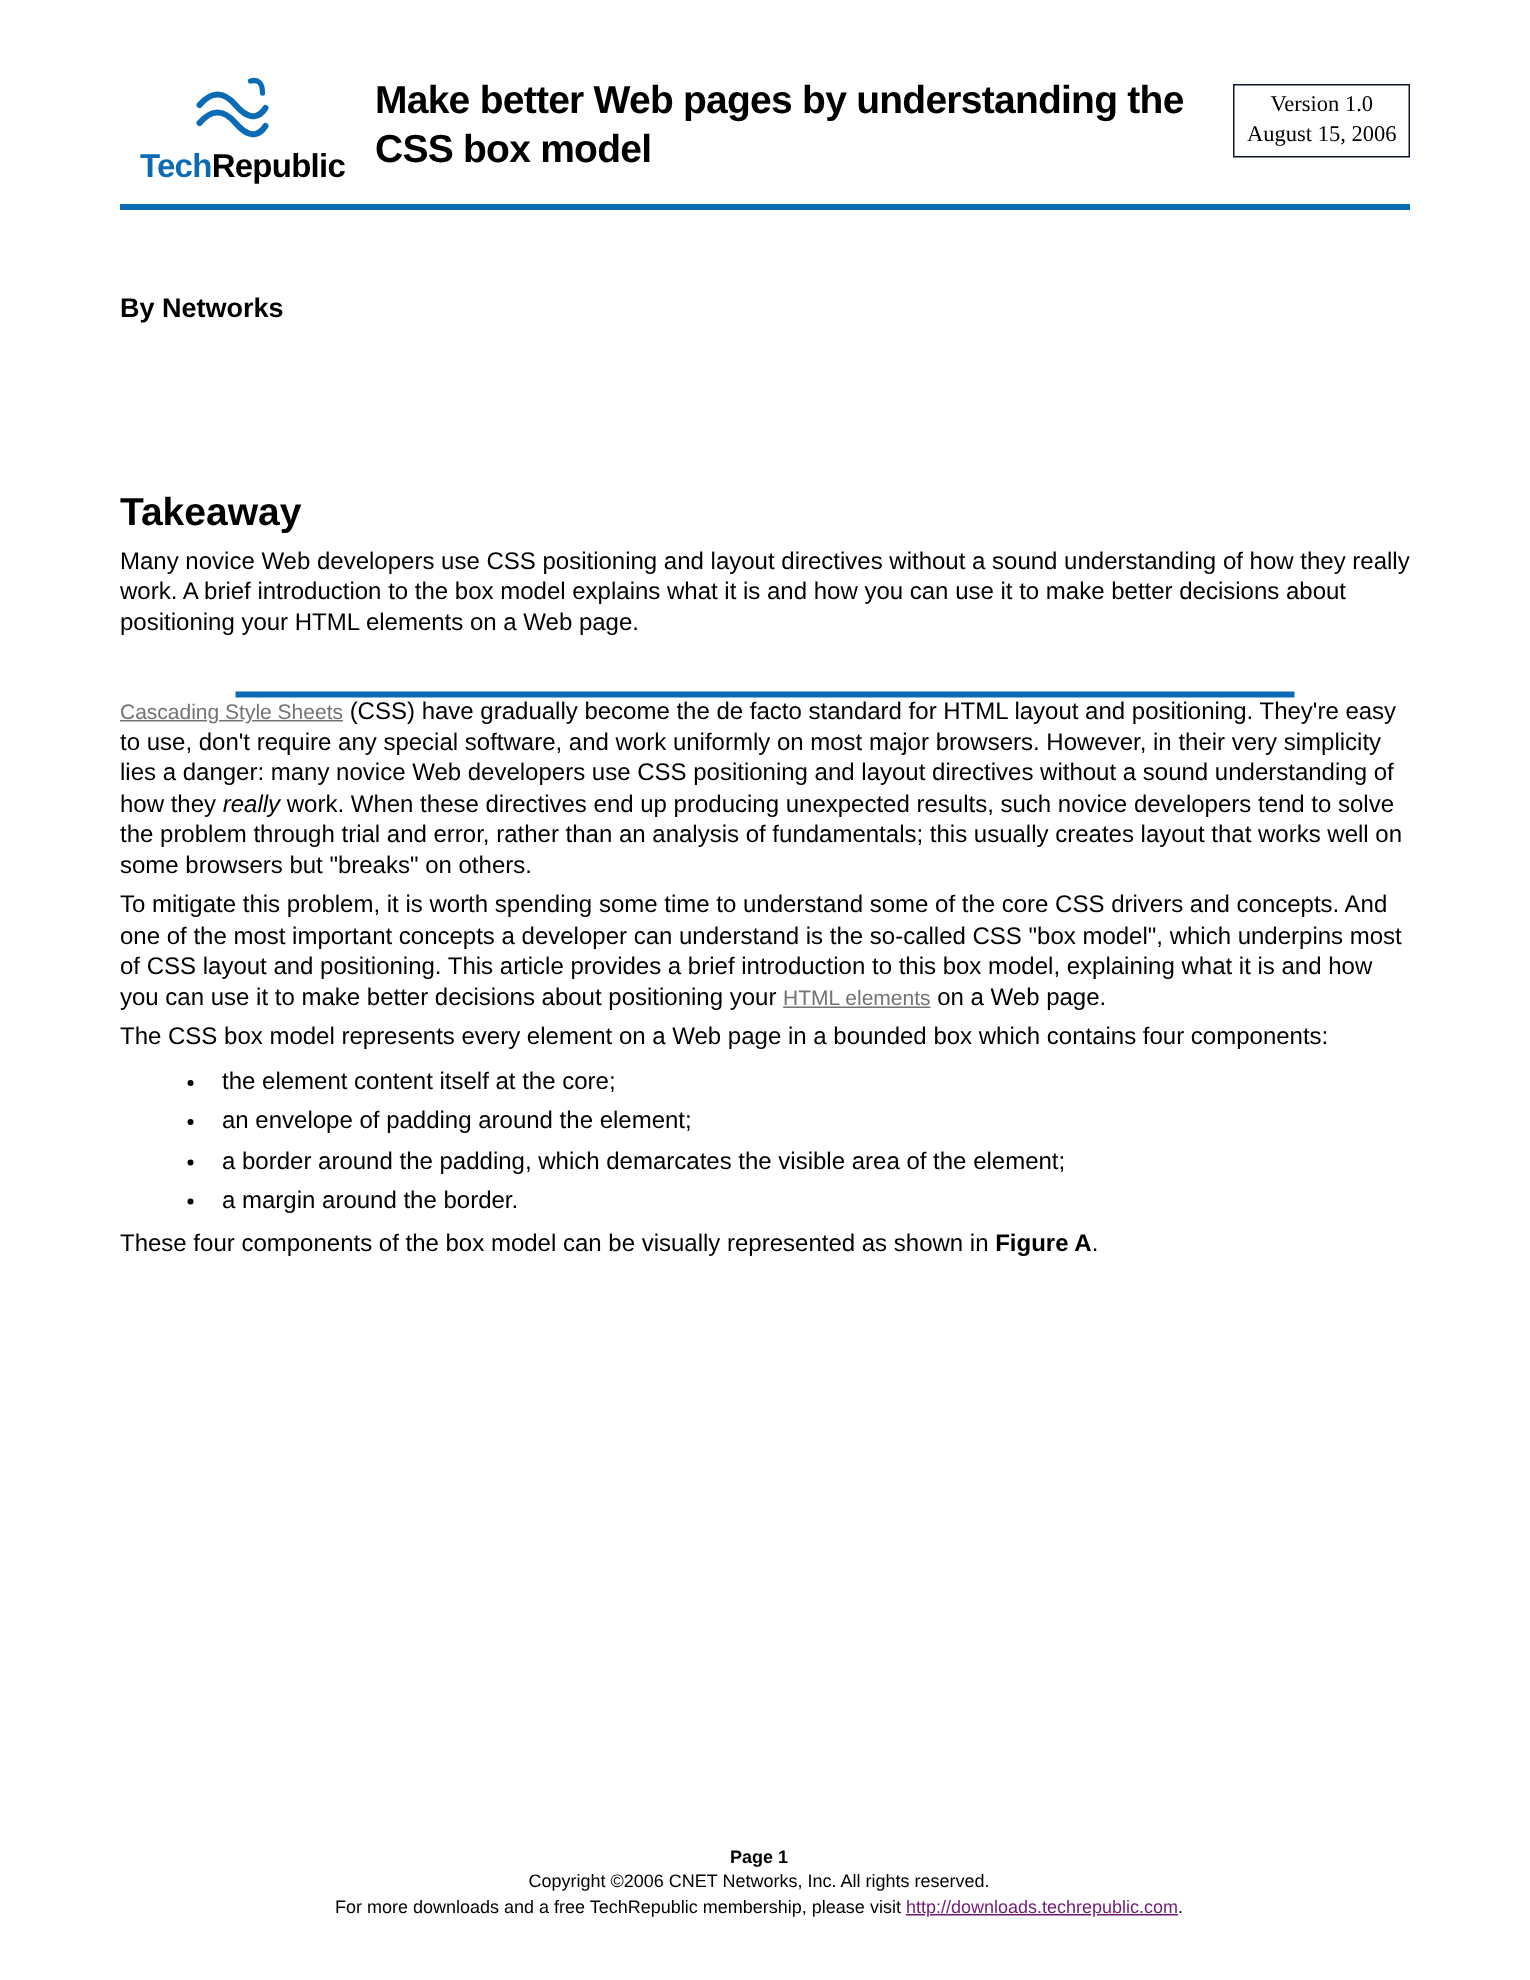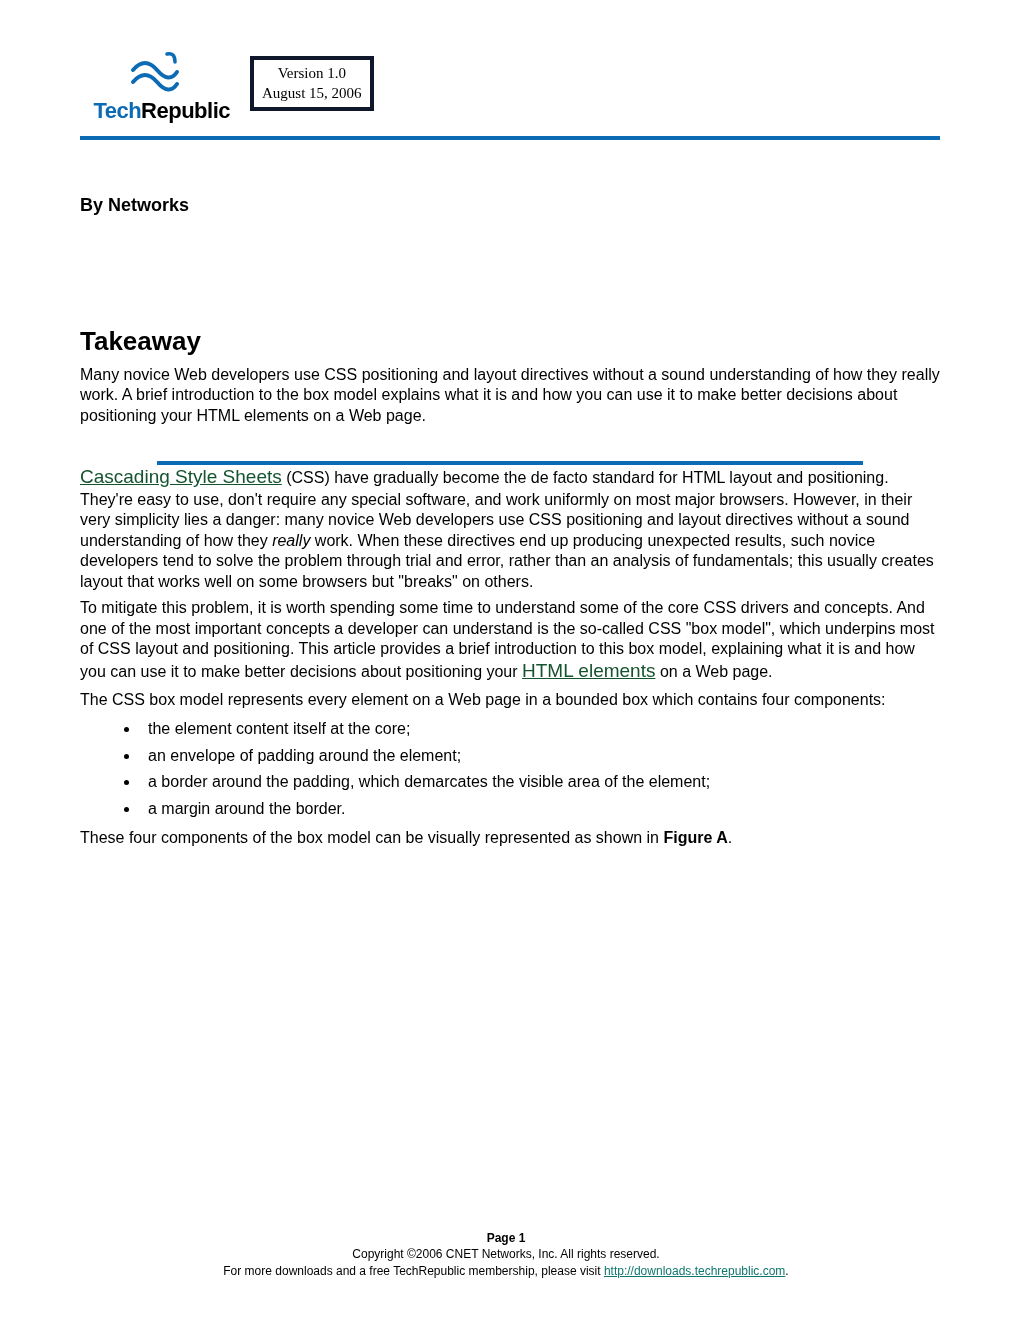--- a/index.html
+++ b/index.html
@@ -39,21 +39,21 @@
   .title-col {
     flex: 1;
   }
   .doc-title {
     font-size: 26px;
     font-weight: bold;
     line-height: 1.25;
     letter-spacing: -0.5px;
   }
   .version-box {
-    border: 4px solid #0f172a;
+    border: 1px solid #0f172a;
     padding: 4px 8px;
     text-align: center;
     font-family: "Times New Roman", Times, serif;
     font-size: 15px;
     line-height: 1.3;
     margin-top: 6px;
   }
   .header-rule {
     border: none;
     border-top: 4px solid #0b6bb5;
@@ -78,23 +78,23 @@
     line-height: 1.28;
     margin-bottom: 6px;
   }
   .divider {
     border: none;
     border-top: 4px solid #0b6bb5;
     width: 82%;
     margin: 35px auto 0 auto;
   }
   a.link {
-    color: #14532d;
+    color: #737373;
     text-decoration: underline;
-    font-size: 19px;
+    font-size: 14px;
   }
   .italic { font-style: italic; }
   ul.bullets {
     list-style: disc;
     margin: 4px 0 6px 60px;
   }
   ul.bullets li {
     font-size: 16px;
     line-height: 1.28;
     padding: 3px 0;
@@ -103,40 +103,43 @@
   .footer {
     position: absolute;
     bottom: 40px;
     left: 0;
     right: 8px;
     text-align: center;
     font-size: 12px;
     line-height: 1.4;
   }
   .footer .pgnum { font-weight: bold; }
-  .footer a { color: #0f766e; text-decoration: underline; }
+  .footer a { color: #701a75; text-decoration: underline; }
   .bold { font-weight: bold; }
 </style>
 </head>
 <body>
 
 <div class="page">
 
   <div class="header-row">
     <div class="logo">
       <div class="logo-glyph">
         <svg width="56" height="46" viewBox="0 0 56 46">
           <path d="M6 20 Q18 6 30 20 Q42 34 50 22" stroke="#0b6bb5" stroke-width="4" fill="none" stroke-linecap="round"></path>
           <path d="M6 32 Q18 18 30 32 Q42 46 50 34" stroke="#0b6bb5" stroke-width="4" fill="none" stroke-linecap="round"></path>
           <path d="M40 4 Q48 2 48 12" stroke="#0b6bb5" stroke-width="3.5" fill="none" stroke-linecap="round"></path>
         </svg>
       </div>
       <div class="logo-text">
         <span class="tech">Tech</span><span class="rep">Republic</span>
       </div>
+    </div>
+    <div class="title-col">
+      <div class="doc-title">Make better Web pages by understanding the CSS box model</div>
     </div>
     <div class="version-box">
       <div>Version 1.0</div>
       <div>August 15, 2006</div>
     </div>
   </div>
   <hr class="header-rule">
 
   <div class="byline">By Networks</div>
 

